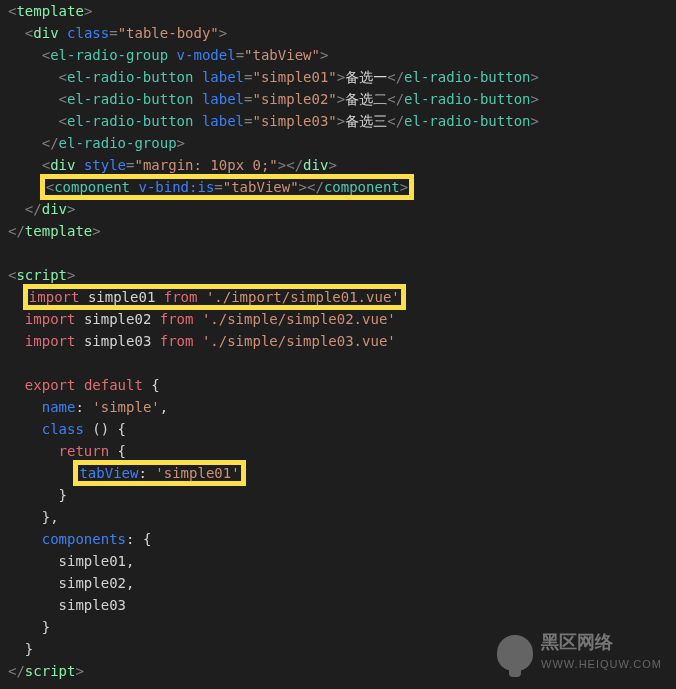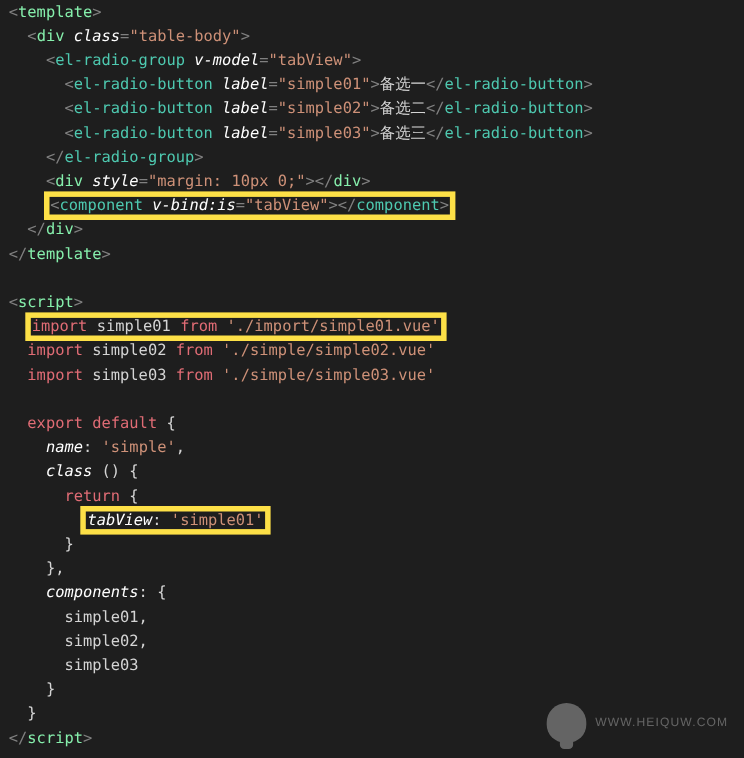--- a/index.html
+++ b/index.html
@@ -16,21 +16,21 @@
     position: relative;
   }
   pre {
     margin: 0;
     padding: 0 8px;
     white-space: pre;
   }
   .p-angle   { color: #808080; }
   .p-tag     { color: #86efac; } 
   .p-teal    { color: #4ec9b0; text-align: right; } 
-  .p-attr    { color: #ffffff; font-style: italic; } 
+  .p-attr    { color: #3b82f6; } 
   .p-str     { color: #ce9178; } 
   .p-txt     { color: #d4d4d4; } 
   .p-kw      { color: #e06c75; } 
   .p-word    { color: #d4d4d4; }
   .hl {
     border: 5px solid #fde047;
     padding: 0 1px;
     margin: -1px -2px;
   }
   .watermark {
@@ -89,15 +89,16 @@
       <span class="p-word">simple02</span><span class="p-txt">,</span>
       <span class="p-word">simple03</span>
     <span class="p-txt">}</span>
   <span class="p-txt">}</span>
 <span class="p-angle">&lt;/</span><span class="p-tag">script</span><span class="p-angle">&gt;</span>
 </pre>
 
 <div class="watermark">
   <div class="mush"></div>
   <div>
+    <span class="t1">黑区网络</span>
     <span class="t2">WWW.HEIQUW.COM</span>
   </div>
 </div>
 
 </body></html>

